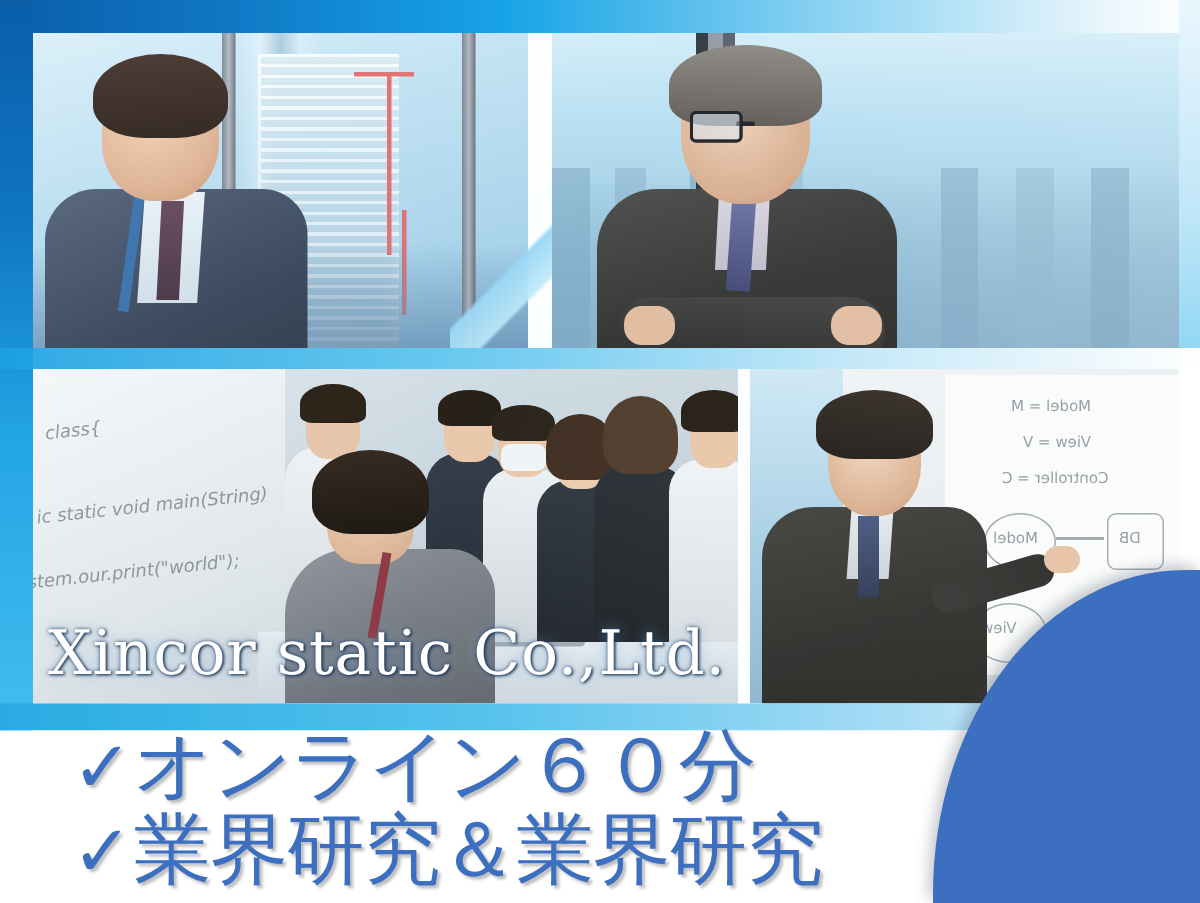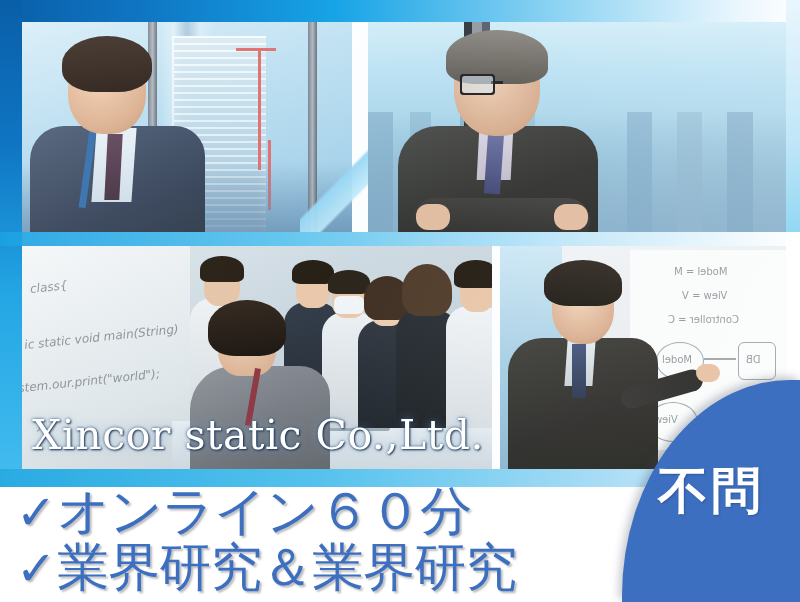--- a/index.html
+++ b/index.html
@@ -157,20 +157,21 @@
     font-size:41px;line-height:1;color:#ffffff;white-space:nowrap;letter-spacing:.5px;
     text-shadow:0 0 3px rgba(40,70,110,.85),1px 1px 2px rgba(20,40,70,.9),0 0 10px rgba(120,170,215,.55);
   }
 
   
   .bullets{position:absolute;left:16px;top:484px;z-index:30;color:#3d6fc0;}
   .bullet{
     font-family:"DejaVu Sans","Liberation Sans",sans-serif;
     font-size:52px;line-height:1.07;font-weight:400;white-space:nowrap;letter-spacing:-1px;
     text-shadow:2px 2px 2px rgba(110,110,110,.45);
+    margin-left:32px;
   }
   .bullet .tick{font-size:48px;padding-right:2px;}
 
   
   .badge{
     position:absolute;right:0;bottom:0;width:178px;height:222px;z-index:35;
     background:#3d6fc0;
     border-top-left-radius:168px 216px;
     box-shadow:-3px -3px 9px rgba(60,70,90,.30);
     display:flex;flex-direction:column;align-items:center;justify-content:center;
@@ -303,16 +304,15 @@
   <div class="bullets">
     <div class="bullet">
       <span class="tick">✓</span><span>オンライン６０分</span>
     </div>
     <div class="bullet">
       <span class="tick">✓</span><span>業界研究＆業界研究</span>
     </div>
   </div>
 
   <div class="badge">
-    <div class="badge-line">不問</div>
   </div>
 
 </div>
 
 </body></html>

